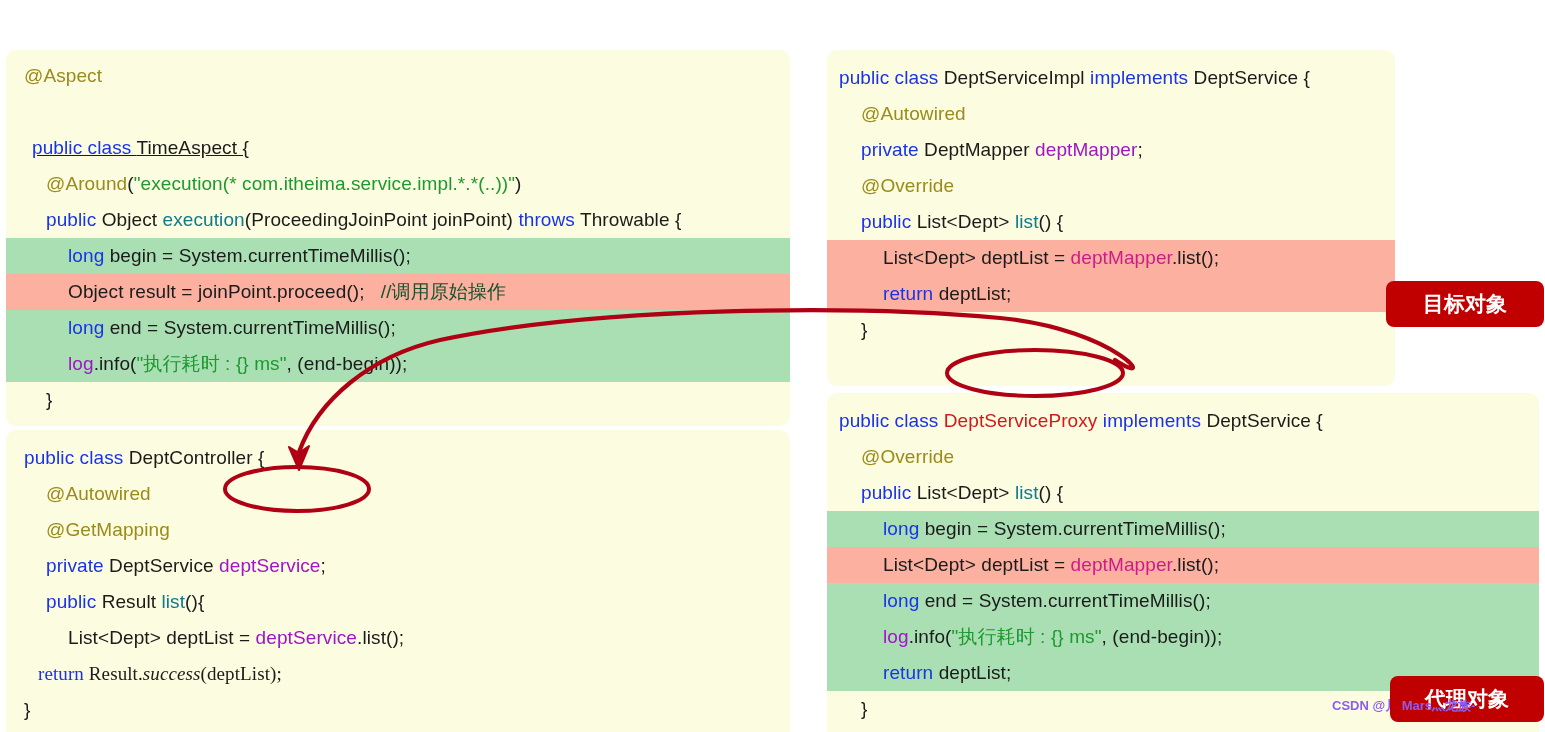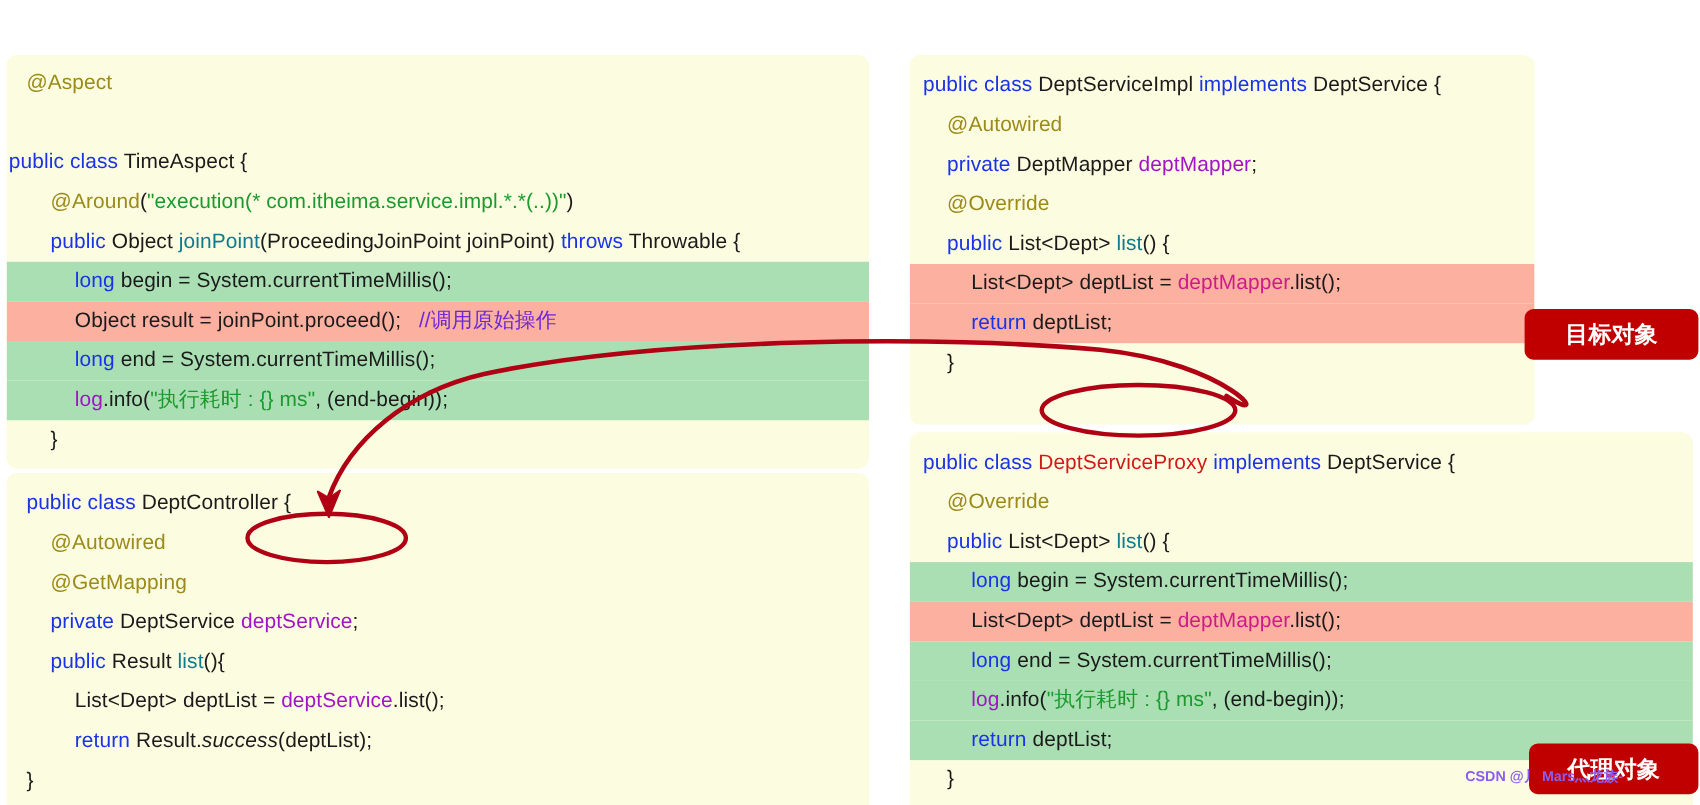--- a/index.html
+++ b/index.html
@@ -35,21 +35,21 @@
   }
   .code-line.hl-green { background: #aadfb4; }
   .code-line.hl-red   { background: #fbb0a0; }
 
   .kw      { color: #1a33e8; }          
   .ann     { color: #9b8b1a; }          
   .str     { color: #1c9a2e; }          
   .mth     { color: #0f7a8c; }          
   .fld     { color: #a114c7; }          
   .fld-pk  { color: #cf1b8a; }          
-  .cmt     { color: #6d28d9; }          
+  .cmt     { color: #14532d; }          
   .ital    { font-style: italic; }
   .red-id  { color: #d11a1a; }
 
   .badge {
     position: absolute;
     background: #c00000;
     color: #ffffff;
     font-weight: bold;
     font-size: 21px;
     border-radius: 8px;
@@ -76,37 +76,37 @@
     width: 1545px; height: 732px;
     pointer-events: none;
   }
 </style>
 </head>
 <body>
 
 <div class="panel" id="panel-aspect" style="padding-top: 8px;">
     <div class="code-line"><span style="display: inline-block; padding-left: 18px;"><span class="ann">@Aspect</span></span></div>
     <div class="code-line"><span style="display: inline-block; padding-left: 18px;">&nbsp;</span></div>
-    <div class="code-line"><span style="display: inline-block; padding-left: 2px;"><span class="kw">public class </span><span>TimeAspect {</span></span></div>
+    <div class="code-line"><span style="display: inline-block; padding-left: 26px; text-decoration: underline;"><span class="kw">public class </span><span>TimeAspect {</span></span></div>
     <div class="code-line"><span style="display: inline-block; padding-left: 40px;"><span class="ann">@Around</span><span>(</span><span class="str">"execution(* com.itheima.service.impl.*.*(..))"</span><span>)</span></span></div>
-    <div class="code-line"><span style="display: inline-block; padding-left: 40px;"><span class="kw">public </span><span>Object </span><span class="mth">joinPoint</span><span>(ProceedingJoinPoint joinPoint) </span><span class="kw">throws </span><span>Throwable {</span></span></div>
+    <div class="code-line"><span style="display: inline-block; padding-left: 40px;"><span class="kw">public </span><span>Object </span><span class="mth">execution</span><span>(ProceedingJoinPoint joinPoint) </span><span class="kw">throws </span><span>Throwable {</span></span></div>
     <div class="code-line hl-green"><span style="display: inline-block; padding-left: 62px;"><span class="kw">long </span><span>begin = System.currentTimeMillis();</span></span></div>
     <div class="code-line hl-red"><span style="display: inline-block; padding-left: 62px;"><span>Object result = joinPoint.proceed();   </span><span class="cmt">//调用原始操作</span></span></div>
     <div class="code-line hl-green"><span style="display: inline-block; padding-left: 62px;"><span class="kw">long </span><span>end = System.currentTimeMillis();</span></span></div>
     <div class="code-line hl-green"><span style="display: inline-block; padding-left: 62px;"><span class="fld">log</span><span>.info(</span><span class="str">"执行耗时 : {} ms"</span><span>, (end-begin));</span></span></div>
     <div class="code-line"><span style="display: inline-block; padding-left: 40px;"><span>}</span></span></div>
   </div>
 <div class="panel" id="panel-controller" style="padding-top: 10px;">
     <div class="code-line"><span style="display: inline-block; padding-left: 18px;"><span class="kw">public class </span><span>DeptController {</span></span></div>
     <div class="code-line"><span style="display: inline-block; padding-left: 40px;"><span class="ann">@Autowired</span></span></div>
     <div class="code-line"><span style="display: inline-block; padding-left: 40px;"><span class="ann">@GetMapping</span></span></div>
     <div class="code-line"><span style="display: inline-block; padding-left: 40px;"><span class="kw">private </span><span>DeptService </span><span class="fld">deptService</span><span>;</span></span></div>
     <div class="code-line"><span style="display: inline-block; padding-left: 40px;"><span class="kw">public </span><span>Result </span><span class="mth">list</span><span>(){</span></span></div>
     <div class="code-line"><span style="display: inline-block; padding-left: 62px;"><span>List&lt;Dept&gt; deptList = </span><span class="fld">deptService</span><span>.list();</span></span></div>
-    <div class="code-line"><span style="display: inline-block; padding-left: 62px;"><span class="kw">return </span><span>Result.</span><span class="ital">success</span><span>(deptList);</span></span></div>
+    <div class="code-line"><span style="display: inline-block; padding-left: 32px; font-family: Liberation Serif, serif;"><span class="kw">return </span><span>Result.</span><span class="ital">success</span><span>(deptList);</span></span></div>
     <div class="code-line"><span style="display: inline-block; padding-left: 18px;"><span>}</span></span></div>
   </div>
 <div class="panel" id="panel-impl" style="padding-top: 10px;">
     <div class="code-line"><span style="display: inline-block; padding-left: 12px;"><span class="kw">public class </span><span>DeptServiceImpl </span><span class="kw">implements </span><span>DeptService {</span></span></div>
     <div class="code-line"><span style="display: inline-block; padding-left: 34px;"><span class="ann">@Autowired</span></span></div>
     <div class="code-line"><span style="display: inline-block; padding-left: 34px;"><span class="kw">private </span><span>DeptMapper </span><span class="fld">deptMapper</span><span>;</span></span></div>
     <div class="code-line"><span style="display: inline-block; padding-left: 34px;"><span class="ann">@Override</span></span></div>
     <div class="code-line"><span style="display: inline-block; padding-left: 34px;"><span class="kw">public </span><span>List&lt;Dept&gt; </span><span class="mth">list</span><span>() {</span></span></div>
     <div class="code-line hl-red"><span style="display: inline-block; padding-left: 56px;"><span>List&lt;Dept&gt; deptList = </span><span class="fld-pk">deptMapper</span><span>.list();</span></span></div>
     <div class="code-line hl-red"><span style="display: inline-block; padding-left: 56px;"><span class="kw">return </span><span>deptList;</span></span></div>

